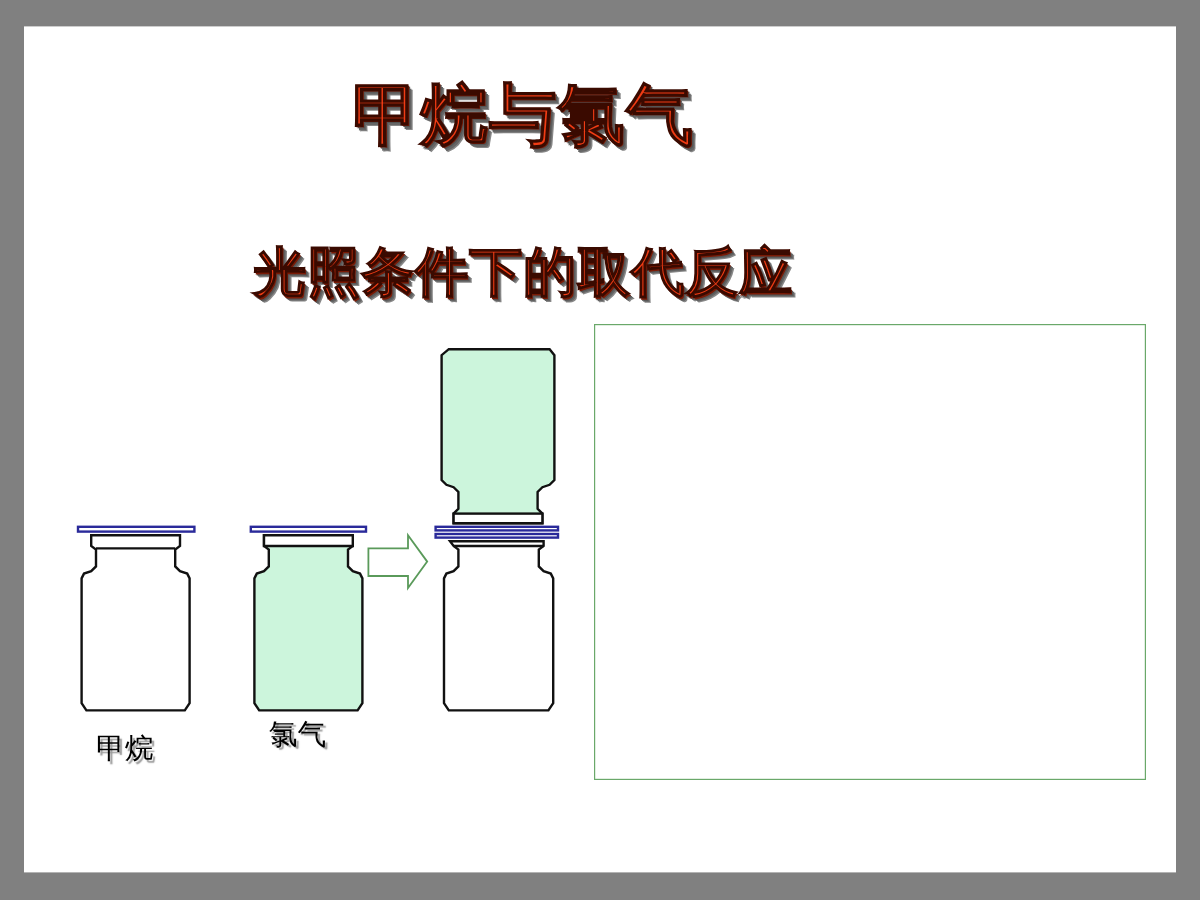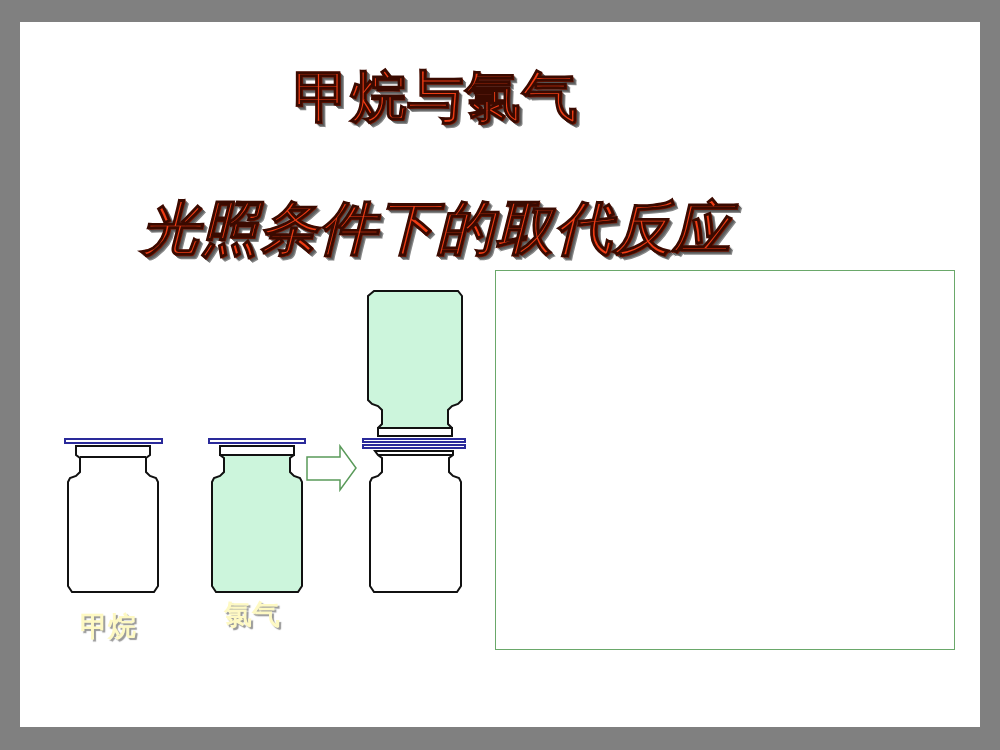--- a/index.html
+++ b/index.html
@@ -25,27 +25,27 @@
       color: #f03c14;
       letter-spacing: 1px;
       -webkit-text-stroke: 1px #3a0a00;
       text-shadow:
         1px 1px 0 #7a1a05,
         2px 2px 0 #555,
         3px 3px 0 #666,
         4px 4px 0 #888;
     }
     .title-1 { top: 62px; font-size: 56px; line-height: 70px; }
-    .title-2 { top: 192px; font-size: 58px; line-height: 72px; font-style: italic; }
+    .title-2 { top: 192px; font-size: 44px; line-height: 72px; }
     .label {
       position: absolute;
       font-family: "DejaVu Sans", sans-serif;
-      font-weight: bold;
-      font-size: 28px;
-      color: #fef9c3;
+      font-weight: normal;
+      font-size: 24px;
+      color: #000000;
       text-shadow: 2px 2px 1px #999;
     }
     .label-methane { left: 80px; top: 608px; }
     .label-chlorine { left: 224px; top: 596px; }
     .diagram { position: absolute; left: 0; top: 0; }
     .result-box {
       position: absolute;
       left: 495px; top: 270px;
       width: 458px; height: 378px;
       border: 1.5px solid #6aa86a;

